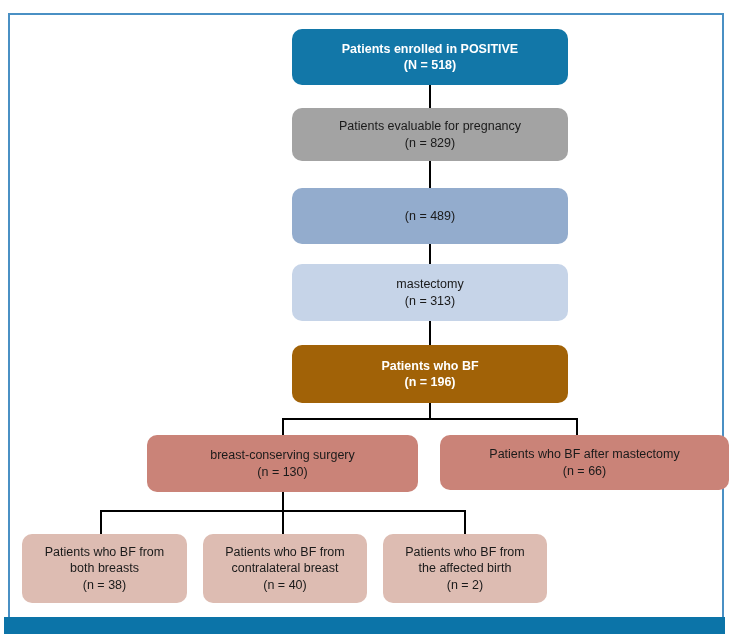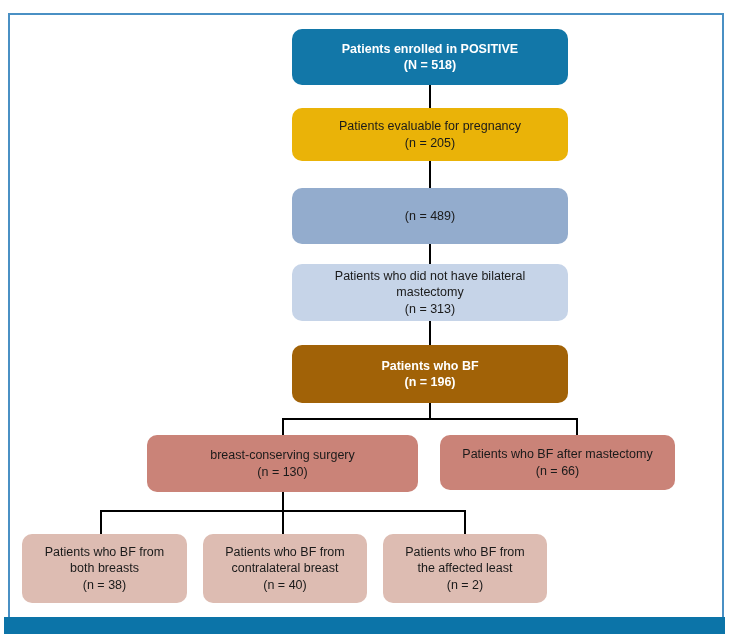--- a/index.html
+++ b/index.html
@@ -62,61 +62,60 @@
   <div class="conn v" style="left:282px;top:492px;height:42px"></div>
   <div class="conn h" style="left:100px;top:510px;width:366px"></div>
   <div class="conn v" style="left:100px;top:510px;height:24px"></div>
   <div class="conn v" style="left:464px;top:510px;height:24px"></div>
 
   <div class="box bold" style="left: 292px; top: 29px; width: 276px; height: 56px; background-color: rgb(18, 119, 168); color: rgb(255, 255, 255);">
     <div>Patients enrolled in POSITIVE</div>
     <div>(N = 518)</div>
   </div>
 
-  <div class="box" style="left: 292px; top: 108px; width: 276px; height: 53px; background-color: #eab308; color: rgb(26, 26, 26);">
+  <div class="box" style="left: 292px; top: 108px; width: 276px; height: 53px; background-color: #a3a3a3; color: rgb(26, 26, 26);">
     <div>Patients evaluable for pregnancy</div>
-    <div>(n = 205)</div>
+    <div>(n = 829)</div>
   </div>
 
   <div class="box" style="left: 292px; top: 188px; width: 276px; height: 56px; background-color: rgb(147, 172, 205); color: rgb(26, 26, 26);">
     <div>(n = 489)</div>
   </div>
 
   <div class="box" style="left: 292px; top: 264px; width: 276px; height: 57px; background-color: rgb(198, 212, 232); color: rgb(26, 26, 26);">
-    <div>Patients who did not have bilateral</div>
     <div>mastectomy</div>
     <div>(n = 313)</div>
   </div>
 
   <div class="box bold" style="left: 292px; top: 345px; width: 276px; height: 58px; background-color: #a16207; color: rgb(255, 255, 255);">
     <div>Patients who BF</div>
     <div>(n = 196)</div>
   </div>
 
   <div class="box" style="left: 147px; top: 435px; width: 271px; height: 57px; background-color: rgb(202, 131, 120); color: rgb(26, 26, 26);">
     <div>breast-conserving surgery</div>
     <div>(n = 130)</div>
   </div>
 
-  <div class="box" style="left: 440px; top: 435px; width: 235px; height: 55px; background-color: rgb(202, 131, 120); color: rgb(26, 26, 26);">
+  <div class="box" style="left: 440px; top: 435px; width: 289px; height: 55px; background-color: rgb(202, 131, 120); color: rgb(26, 26, 26);">
     <div>Patients who BF after mastectomy</div>
     <div>(n = 66)</div>
   </div>
 
   <div class="box" style="left: 22px; top: 534px; width: 165px; height: 69px; background-color: rgb(221, 188, 178); color: rgb(26, 26, 26);">
     <div>Patients who BF from</div>
     <div>both breasts</div>
     <div>(n = 38)</div>
   </div>
 
   <div class="box" style="left: 203px; top: 534px; width: 164px; height: 69px; background-color: rgb(221, 188, 178); color: rgb(26, 26, 26);">
     <div>Patients who BF from</div>
     <div>contralateral breast</div>
     <div>(n = 40)</div>
   </div>
 
   <div class="box" style="left: 383px; top: 534px; width: 164px; height: 69px; background-color: rgb(221, 188, 178); color: rgb(26, 26, 26);">
     <div>Patients who BF from</div>
-    <div>the affected least</div>
+    <div>the affected birth</div>
     <div>(n = 2)</div>
   </div>
 
 </div>
 
 </body></html>

